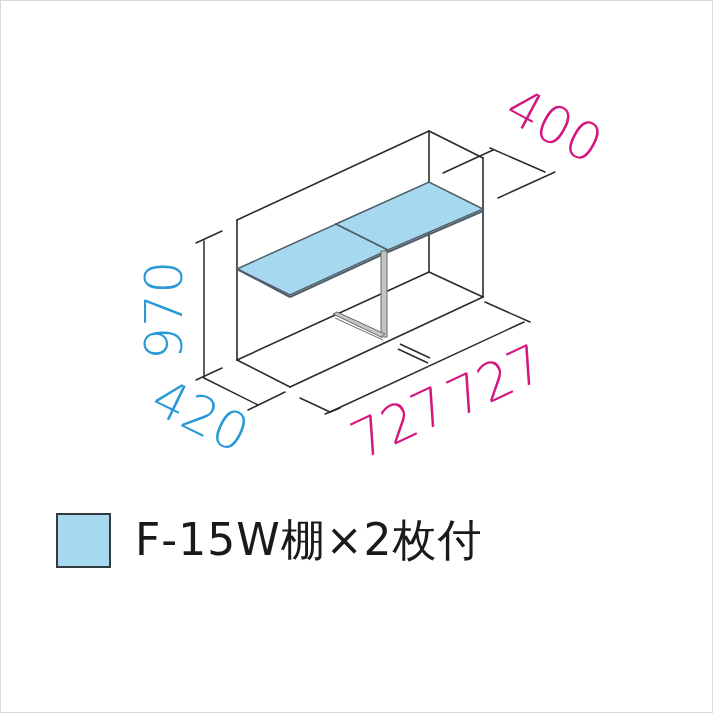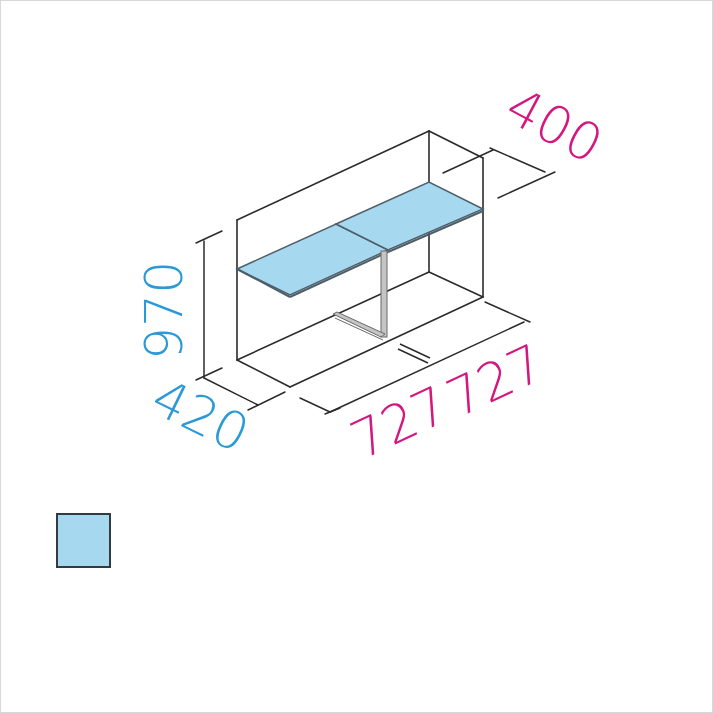--- a/index.html
+++ b/index.html
@@ -76,13 +76,14 @@
 
   <text class="dim" x="0" y="0" font-size="52" fill="#2a9ad6" transform="translate(182,360) rotate(-90)">970</text>
   <text class="dim" x="0" y="0" font-size="52" fill="#2a9ad6" transform="translate(148,410) rotate(26)">420</text>
   <text class="dim" x="0" y="0" font-size="52" fill="#d4177f" transform="translate(362,460) rotate(-25)">727</text>
   <text class="dim" x="0" y="0" font-size="52" fill="#d4177f" transform="translate(458,418) rotate(-25)">727</text>
   <text class="dim" x="0" y="0" font-size="52" fill="#d4177f" transform="translate(502,118) rotate(28)">400</text>
 </svg>
 
 <div class="legend">
   <div class="swatch" style="background:#a6d8f0;"></div>
+  <span class="legend-text">F-15W棚×2枚付</span>
 </div>
 
 </body></html>

